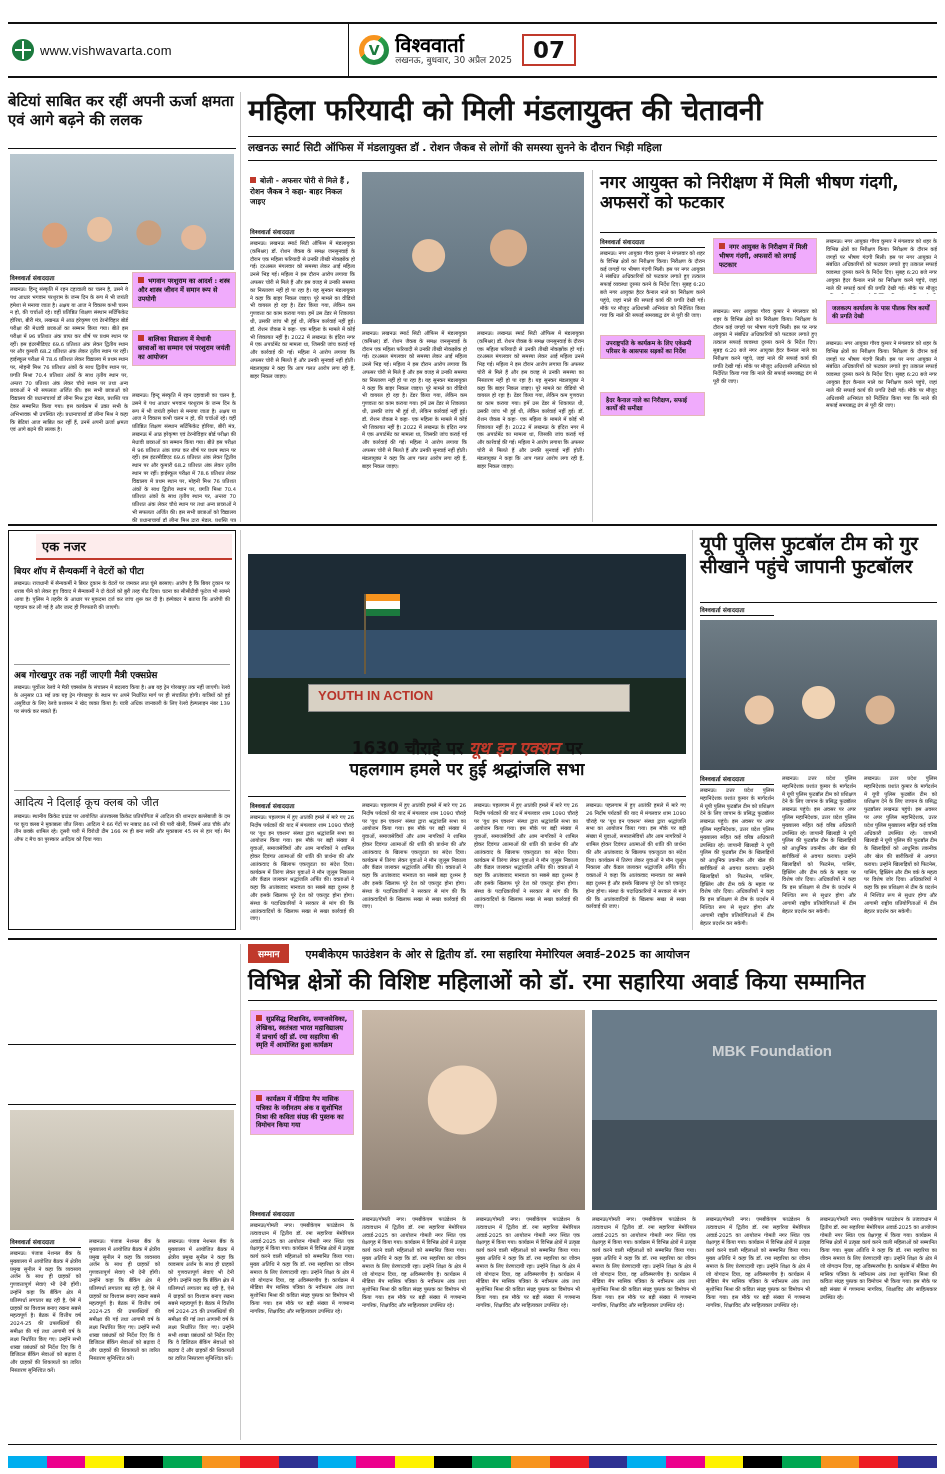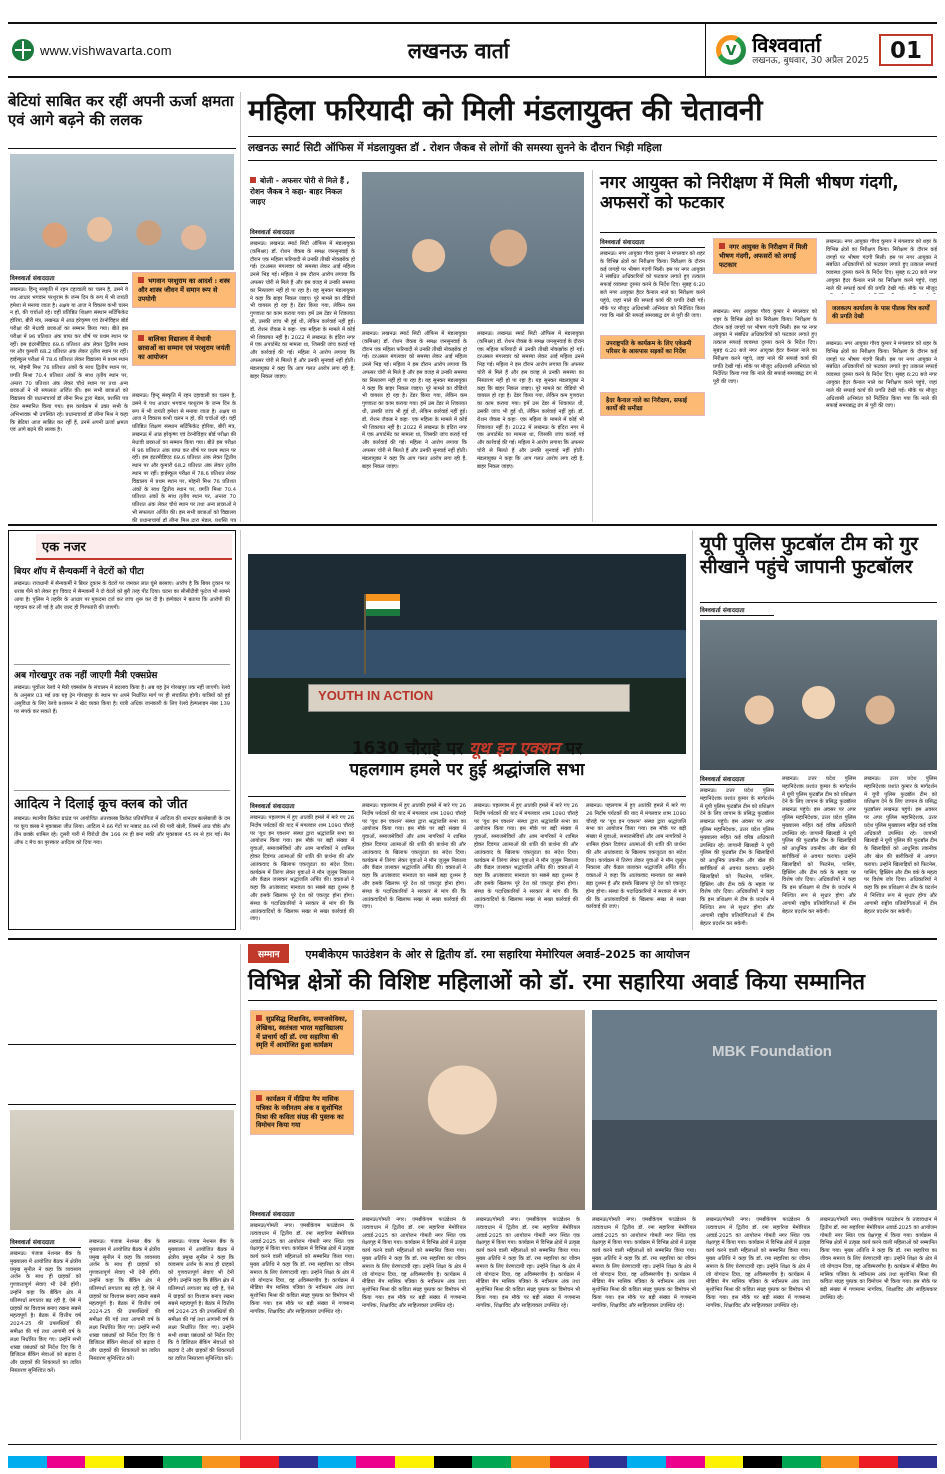--- a/index.html
+++ b/index.html
@@ -53,49 +53,48 @@
   .ph5{background:
      linear-gradient(#d8d2c6,#b9b2a3);}
   .ph6{background:
      radial-gradient(circle at 45% 45%,#f0d6bc 0 34px,transparent 35px),
      linear-gradient(#c9b9a8,#8d7f72);}
   .ph7{background:
      linear-gradient(#6a7c8a 0 55%,#44515c 55% 100%);}
 
   .redtag{display:inline-block;background:#c0392b;color:#fff;font-size:9px;font-weight:bold;padding:3px 10px;}
   .bullet{display:inline-block;width:6px;height:6px;background:#c0392b;margin-right:4px;}
-  .tintbox{background:#fdba74;border:1px solid #e3b7b7;}
+  .tintbox{background:#f0abfc;border:1px solid #e3b7b7;}
 
   .cmyk{position:absolute;left:8px;bottom:6px;width:929px;height:12px;display:flex;}
   .cmyk div{flex:1;}
 
   .col-sep{position:absolute;width:1px;background:#c8c8c8;}
 </style>
 </head>
 <body>
 
 <div class="page">
 
   <div class="masthead">
     <div class="mh-left">
       <span class="globe"></span>
       <span class="site">www.vishwavarta.com</span>
     </div>
-    <div class="mh-center">लखनऊ वार्ता</div>
     <div class="mh-right">
       <div class="logo-box">
         <div class="logo-mark">
             <span>V</span>
           </div>
         <div class="logo-text">
           <div class="logo-name">विश्ववार्ता</div>
           <div class="logo-sub">लखनऊ,  बुधवार, 30 अप्रैल 2025</div>
         </div>
       </div>
-      <div class="pageno">01</div>
+      <div class="pageno">07</div>
     </div>
   </div>
 
   <div class="box" style="left:8px;top:92px;width:228px;">
     <div class="hl" style="font-size:15px;">बेटियां साबित कर रहीं अपनी ऊर्जा क्षमता एवं आगे बढ़ने की ललक</div>
   </div>
   <div class="hr" style="left:8px;top:148px;width:228px;height:1px;"></div>
 
   <div class="photo ph1" style="left:10px;top:154px;width:224px;height:116px;">
       <div class="inner"></div>
@@ -179,21 +178,21 @@
     <div style="font-size:9px;font-weight:bold;line-height:1.25;">बियर शॉप में सैन्यकर्मी ने वेटरों को पीटा</div>
     <div class="body-txt" style="margin-top:3px;">लखनऊ। राजधानी में सैन्यकर्मी ने बियर दुकान के वेटरों पर जमकर लात घूंसे बरसाए। आरोप है कि बियर दुकान पर शराब पीने को लेकर हुए विवाद में सैन्यकर्मी ने दो वेटरों को बुरी तरह पीट दिया। घटना का सीसीटीवी फुटेज भी सामने आया है। पुलिस ने तहरीर के आधार पर मुकदमा दर्ज कर जांच शुरू कर दी है। इंस्पेक्टर ने बताया कि आरोपी की पहचान कर ली गई है और जल्द ही गिरफ्तारी की जाएगी।</div>
   </div>
   <div class="hr" style="left:14px;top:664px;width:216px;height:1px;background:#999;"></div>
   <div class="box" style="left:14px;top:670px;width:216px;">
     <div style="font-size:9px;font-weight:bold;line-height:1.25;">अब गोरखपुर तक नहीं जाएगी मैत्री एक्सप्रेस</div>
     <div class="body-txt" style="margin-top:3px;">लखनऊ। पूर्वोत्तर रेलवे ने मैत्री एक्सप्रेस के संचालन में बदलाव किया है। अब यह ट्रेन गोरखपुर तक नहीं जाएगी। रेलवे के अनुसार 03 मई तक यह ट्रेन गोरखपुर के स्थान पर अपने निर्धारित मार्ग पर ही संचालित होगी। यात्रियों को हुई असुविधा के लिए रेलवे प्रशासन ने खेद व्यक्त किया है। यात्री अधिक जानकारी के लिए रेलवे हेल्पलाइन नंबर 139 पर संपर्क कर सकते हैं।</div>
   </div>
   <div class="hr" style="left:14px;top:790px;width:216px;height:1px;background:#999;"></div>
   <div class="box" style="left:14px;top:796px;width:216px;">
-    <div style="font-size:13px;font-weight:bold;line-height:1.25;">आदित्य ने दिलाई कूच क्लब को जीत</div>
+    <div style="font-size:11px;font-weight:normal;line-height:1.25;">आदित्य ने दिलाई कूच क्लब को जीत</div>
     <div class="body-txt" style="margin-top:3px;">लखनऊ। स्थानीय क्रिकेट ग्राउंड पर आयोजित अंतरक्लब क्रिकेट प्रतियोगिता में आदित्य की शानदार बल्लेबाजी के दम पर कूच क्लब ने मुकाबला जीत लिया। आदित्य ने 66 गेंदों पर नाबाद 86 रनों की पारी खेली, जिसमें आठ चौके और तीन छक्के शामिल रहे। दूसरी पारी में विरोधी टीम 166 रन ही बना सकी और मुकाबला 45 रन से हार गई। मैन ऑफ द मैच का पुरस्कार आदित्य को दिया गया।</div>
   </div>
 
   <div class="col-sep" style="left:240px;top:530px;height:400px;"></div>
 
   <div class="photo ph3" style="left:248px;top:554px;width:438px;height:200px;">
     <div class="inner" style="position:relative;">
       <div style="position:absolute;left:60px;top:130px;width:320px;height:26px;background:#d8d1c4;border:1px solid #888;"></div>
       <div style="position:absolute;left:70px;top:134px;font-size:13px;font-weight:bold;color:#b8342a;font-family:'Liberation Sans',sans-serif;">YOUTH IN ACTION</div>
       <div style="position:absolute;left:118px;top:40px;width:34px;height:22px;background:linear-gradient(#f7941e 0 33%,#ffffff 33% 66%,#1b7a3e 66% 100%);"></div>

